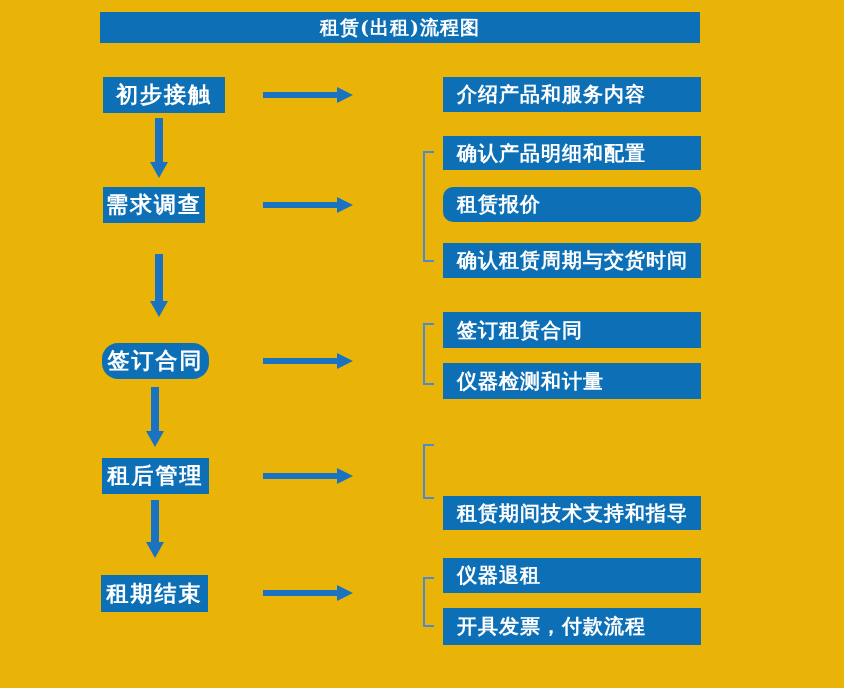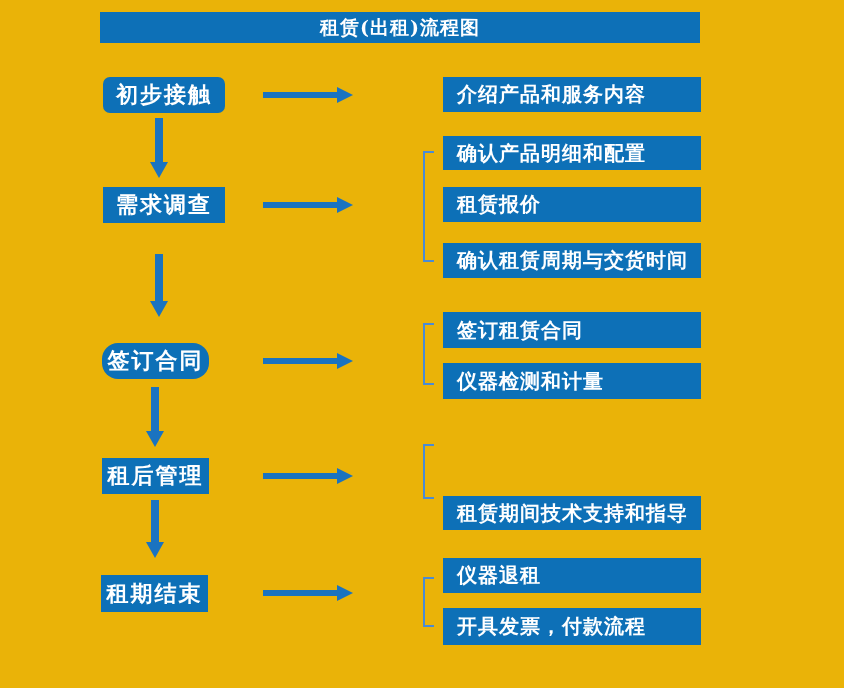--- a/index.html
+++ b/index.html
@@ -67,22 +67,22 @@
     background:transparent;
   }
 </style>
 </head>
 <body>
 
 <div class="canvas">
 
   <div class="box titlebar" style="left:100px; top:12px; width:600px; height:31px;">租赁(出租)流程图</div>
 
-  <div class="box step" style="left:103px; top:77px;  width:122px; height:36px;border-radius:7px;">初步接触</div>
-  <div class="box step" style="left:103px; top:187px; width:122px; height:36px;">需求调查</div>
+  <div class="box step" style="left:103px; top:77px;  width:122px; height:36px;">初步接触</div>
+  <div class="box step" style="left:103px; top:187px; width:102px; height:36px;">需求调查</div>
   <div class="box step" style="left:102px; top:343px; width:107px; height:36px;border-radius:16px;">签订合同</div>
   <div class="box step" style="left:102px; top:458px; width:107px; height:36px;">租后管理</div>
   <div class="box step" style="left:101px; top:575px; width:107px; height:37px;">租期结束</div>
 
   <div class="varrow" style="left:150px; top:118px; height:60px;">
     <div class="shaft"></div>
     <div class="head"></div>
   </div>
   <div class="varrow" style="left:150px; top:254px; height:63px;">
     <div class="shaft"></div>
@@ -119,21 +119,21 @@
   </div>
 
   <div class="bracket" style="top:151px; height:111px;"></div>
   <div class="bracket" style="top:323px; height:62px;"></div>
   <div class="bracket" style="top:444px; height:55px;"></div>
   <div class="bracket" style="top:577px; height:50px;"></div>
 
   <div class="box detail" style="left:443px; top:77px;  width:258px; height:35px;">介绍产品和服务内容</div>
 
   <div class="box detail" style="left:443px; top:136px; width:258px; height:34px;">确认产品明细和配置</div>
-  <div class="box detail" style="left:443px; top:187px; width:258px; height:35px;">租赁报价</div>
+  <div class="box detail" style="left:443px; top:187px; width:258px; height:35px;border-radius:10px;">租赁报价</div>
   <div class="box detail" style="left:443px; top:243px; width:258px; height:35px;">确认租赁周期与交货时间</div>
 
   <div class="box detail" style="left:443px; top:312px; width:258px; height:36px;">签订租赁合同</div>
   <div class="box detail" style="left:443px; top:363px; width:258px; height:36px;">仪器检测和计量</div>
 
   <div class="box detail" style="left:443px; top:558px; width:258px; height:35px;">仪器退租</div>
 
   <div class="box detail" style="left:443px; top:496px; width:258px; height:34px;">租赁期间技术支持和指导</div>
   <div class="box detail" style="left:443px; top:608px; width:258px; height:37px;">开具发票，付款流程</div>
 

